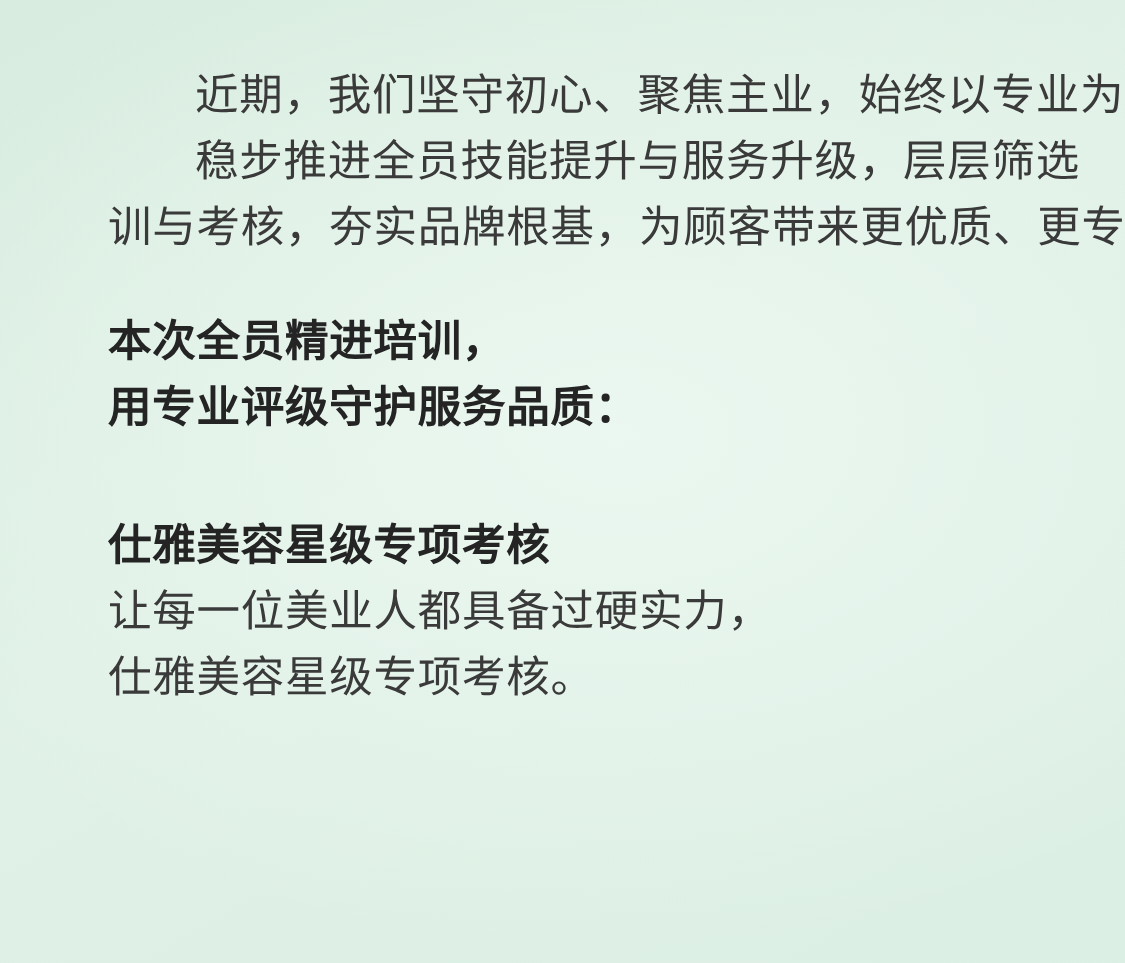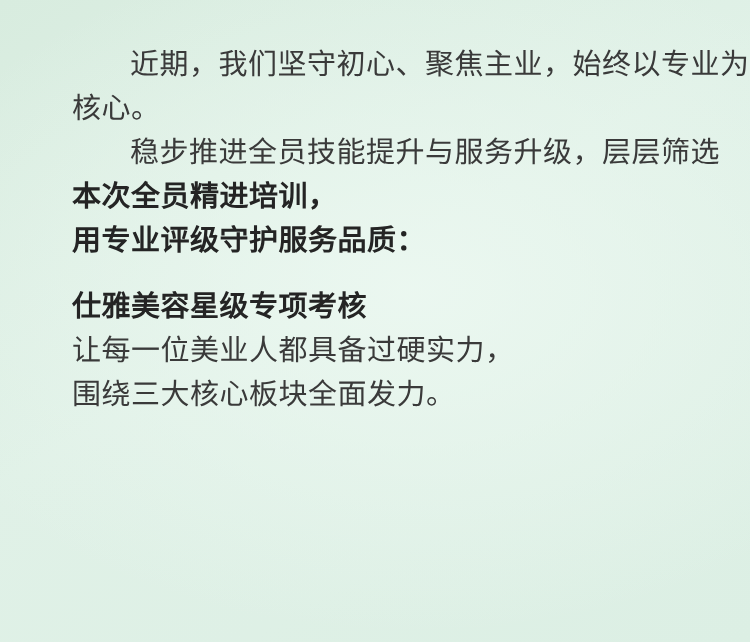--- a/index.html
+++ b/index.html
@@ -33,37 +33,38 @@
     white-space: nowrap;
   }
   .indent {
     text-indent: 2em;
   }
   .bold {
     font-weight: 700;
     color: #242424;
   }
   .gap-md {
+    margin-top: 32px;
   }
   .gap-lg {
-    margin-top: 22px;
+    margin-top: 48px;
   }
 </style>
 </head>
 <body>
 
 <div class="page">
   <div class="content">
 
     <div class="line indent">近期，我们坚守初心、聚焦主业，始终以专业为</div>
-    <div class="line">核心。</div>
 
     <div class="line indent">稳步推进全员技能提升与服务升级，层层筛选</div>
+    <div class="line">训与考核，夯实品牌根基，为顾客带来更优质、更专</div>
 
     <div class="line bold gap-md">本次全员精进培训，</div>
     <div class="line bold">用专业评级守护服务品质：</div>
 
     <div class="line bold gap-lg">仕雅美容星级专项考核</div>
     <div class="line">让每一位美业人都具备过硬实力，</div>
-    <div class="line">围绕三大核心板块全面发力。</div>
+    <div class="line">仕雅美容星级专项考核。</div>
 
   </div>
 </div>
 
 </body></html>

